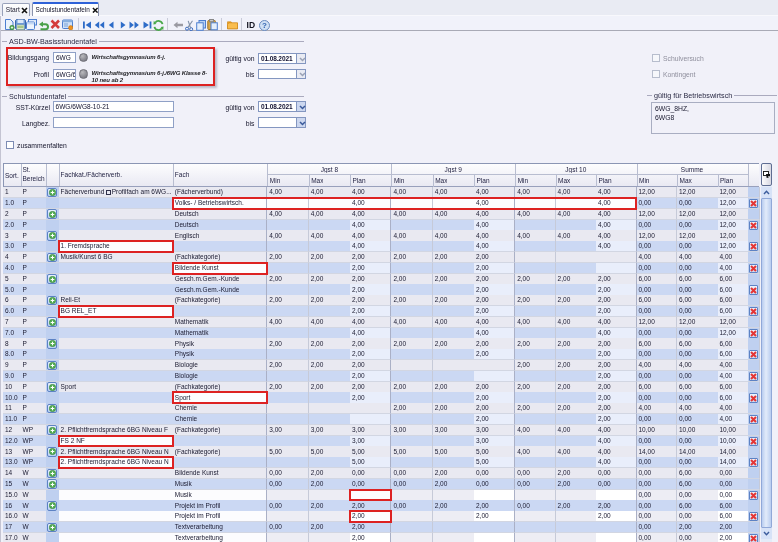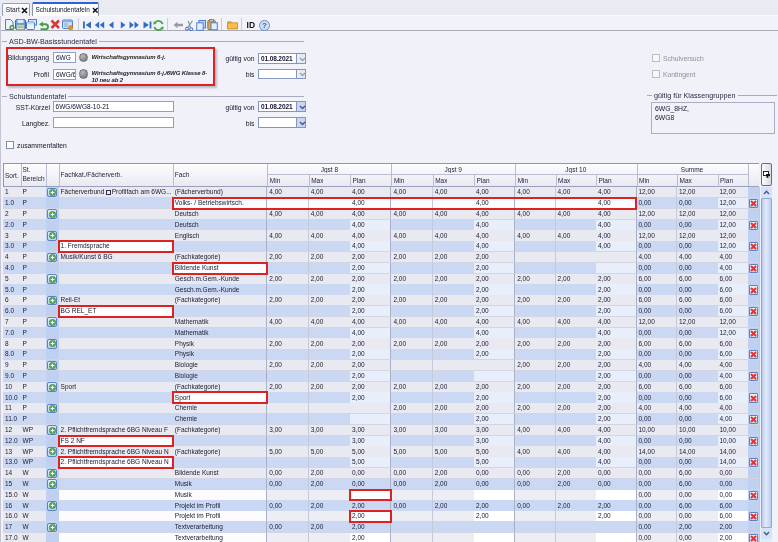--- a/index.html
+++ b/index.html
@@ -163,21 +163,21 @@
 <svg class="ab" style="left:298.6px;top:104.7px" width="7" height="5" viewBox="0 0 7 5">
     <path d="M1 1 L3.5 3.5 L6 1" fill="none" stroke="#3a5a9a" stroke-width="1.5"></path>
   </svg>
 <div class="lbl" style="left:210px;top:120px;width:44.5px;text-align:right">bis</div>
 <div class="ab" style="left:257.9px;top:117.2px;width:39.5px;height:10.6px;background:#fff;border:1px solid #8396c0"></div>
 <div class="ab" style="left:297.4px;top:117.2px;width:8.6px;height:10.6px;background:#ccd7ef;border:1px solid #8396c0;border-left:none"></div>
 <svg class="ab" style="left:298.6px;top:120.5px" width="7" height="5" viewBox="0 0 7 5">
     <path d="M1 1 L3.5 3.5 L6 1" fill="none" stroke="#3a5a9a" stroke-width="1.5"></path>
   </svg>
 <div class="ab" style="left:647px;top:94.5px;width:130px;height:1px;background:#aaaabe"></div>
-<div class="ab" style="left:652px;top:90.5px;background:#f1f1f9;padding:0 2px;font-size:7.2px;color:#2a2a44">gültig für Klassengruppen</div>
+<div class="ab" style="left:652px;top:90.5px;background:#f1f1f9;padding:0 2px;font-size:7.2px;color:#2a2a44">gültig für Betriebswirtsch</div>
 <div class="ab" style="left:651px;top:102px;width:123.5px;height:31.5px;border:1px solid #a9aec2"></div>
 <div class="ab" style="left:655px;top:104.5px;font-size:6.8px;color:#18182e">6WG_8HZ,</div>
 <div class="ab" style="left:655px;top:113.8px;font-size:6.8px;color:#18182e">6WG8</div>
 <div class="chk" style="left:5.5px;top:140.8px"></div>
 <div class="lbl" style="left:17px;top:141.8px">zusammenfalten</div>
 <div class="ab" style="left:3px;top:163px;width:756.2px;height:379px;border:1px solid #8b96b4;border-bottom:none;background:#fff;overflow:hidden"></div>
 <div class="ab" style="left:4px;top:164px;width:754.6px;height:23.2px;background:linear-gradient(#fdfdfe,#e9e9f3);border-bottom:1px solid #98a0bc"></div>
 <div class="ab" style="left:20.5px;top:164px;width:1px;height:22px;background:#b8bdd0"></div>
 <div class="ab" style="left:45.8px;top:164px;width:1px;height:22px;background:#b8bdd0"></div>
 <div class="ab" style="left:58.6px;top:164px;width:1px;height:22px;background:#b8bdd0"></div>

